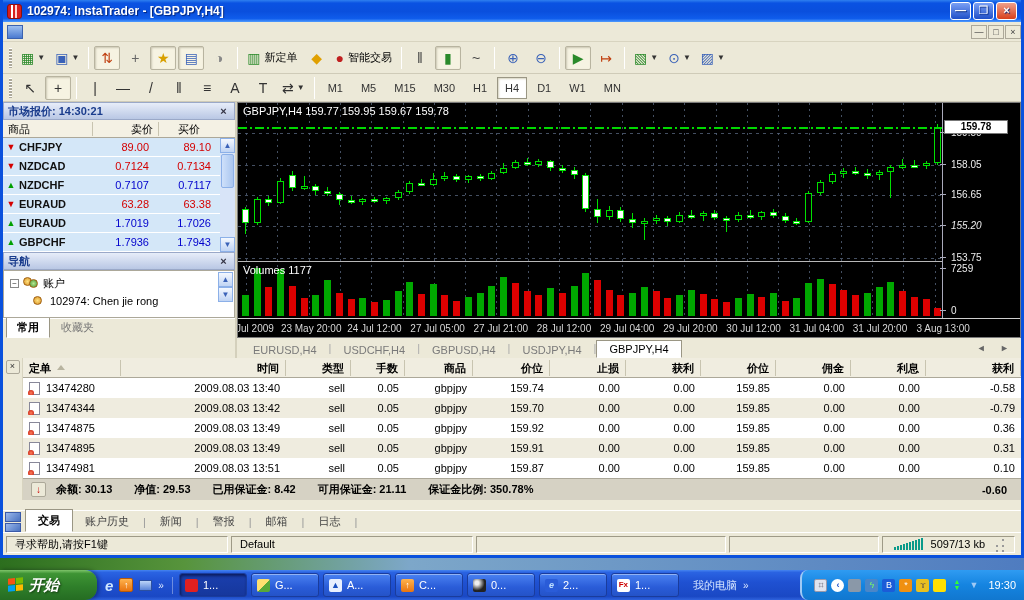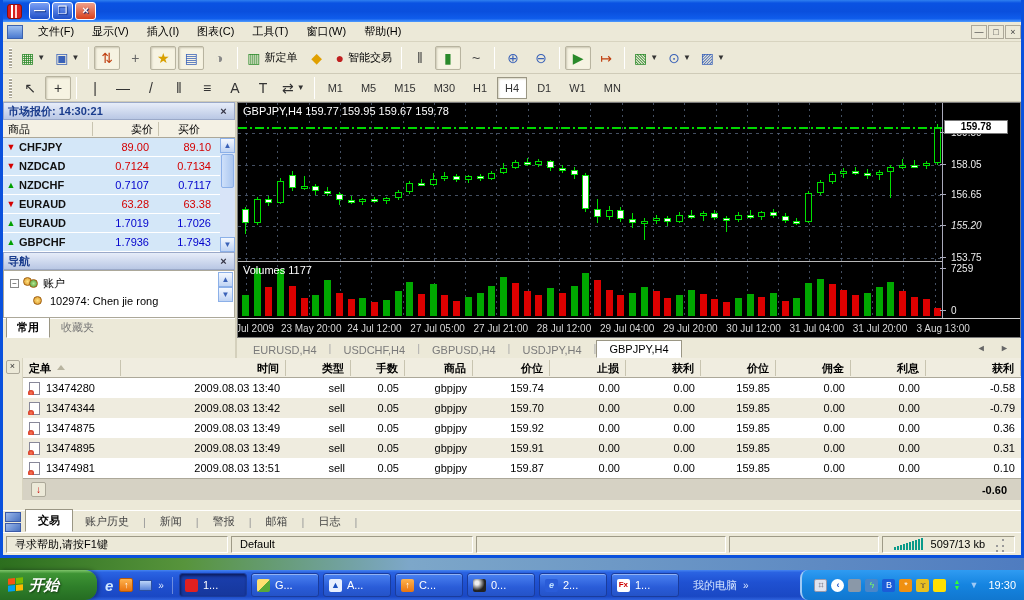--- a/index.html
+++ b/index.html
@@ -150,28 +150,28 @@
   .clock{font-size:11px;margin-left:4px;white-space:nowrap}
 </style>
 </head>
 <body>
 
 <div class="desktop">
 <div class="app">
 
   <div class="titlebar">
     <div class="app-logo"></div>
+    <div class="t-title">102974: InstaTrader - [GBPJPY,H4]</div>
     <div class="wbtn min">—</div>
     <div class="wbtn max">❐</div>
     <div class="wbtn close">×</div>
   </div>
 
   <div class="menubar">
     <div class="child-icon"></div>
-    <span id="menu-items"><span class="menu-item">文件(F)</span><span class="menu-item">显示(V)</span><span class="menu-item">插入(I)</span><span class="menu-item">图表(C)</span><span class="menu-item">工具(T)</span><span class="menu-item">窗口(W)</span><span class="menu-item">帮助(H)</span></span>
     <div class="menu-right">
       <div class="mini">—</div>
       <div class="mini">□</div>
       <div class="mini">×</div>
     </div>
   </div>
 
   <div class="tbar r1" id="tb-main">
         <div class="grip"></div>
         <div class="tbtn">
@@ -725,20 +725,21 @@
               <div class="c" style="width: 76px;">0.00</div>
               <div class="c" style="width: 75px;">0.00</div>
               <div class="c" style="width: 75px;">159.85</div>
               <div class="c" style="width: 75px;">0.00</div>
               <div class="c" style="width: 75px;">0.00</div>
               <div class="c" style="width: 95px;">0.10</div>
             </div>
           </div>
       <div class="balance">
         <div class="bal-icon">↓</div>
+        <span id="balance-items"><span class="bal-item">余额: 30.13</span><span class="bal-item">净值: 29.53</span><span class="bal-item">已用保证金: 8.42</span><span class="bal-item">可用保证金: 21.11</span><span class="bal-item">保证金比例: 350.78%</span></span>
         <span class="bal-profit">-0.60</span>
       </div>
     </div>
   </div>
 
   <div class="filler"></div>
 
   <div class="bottom-tabs" id="bottom-tabs">
     <div class="dock-grip">
           <i></i>

